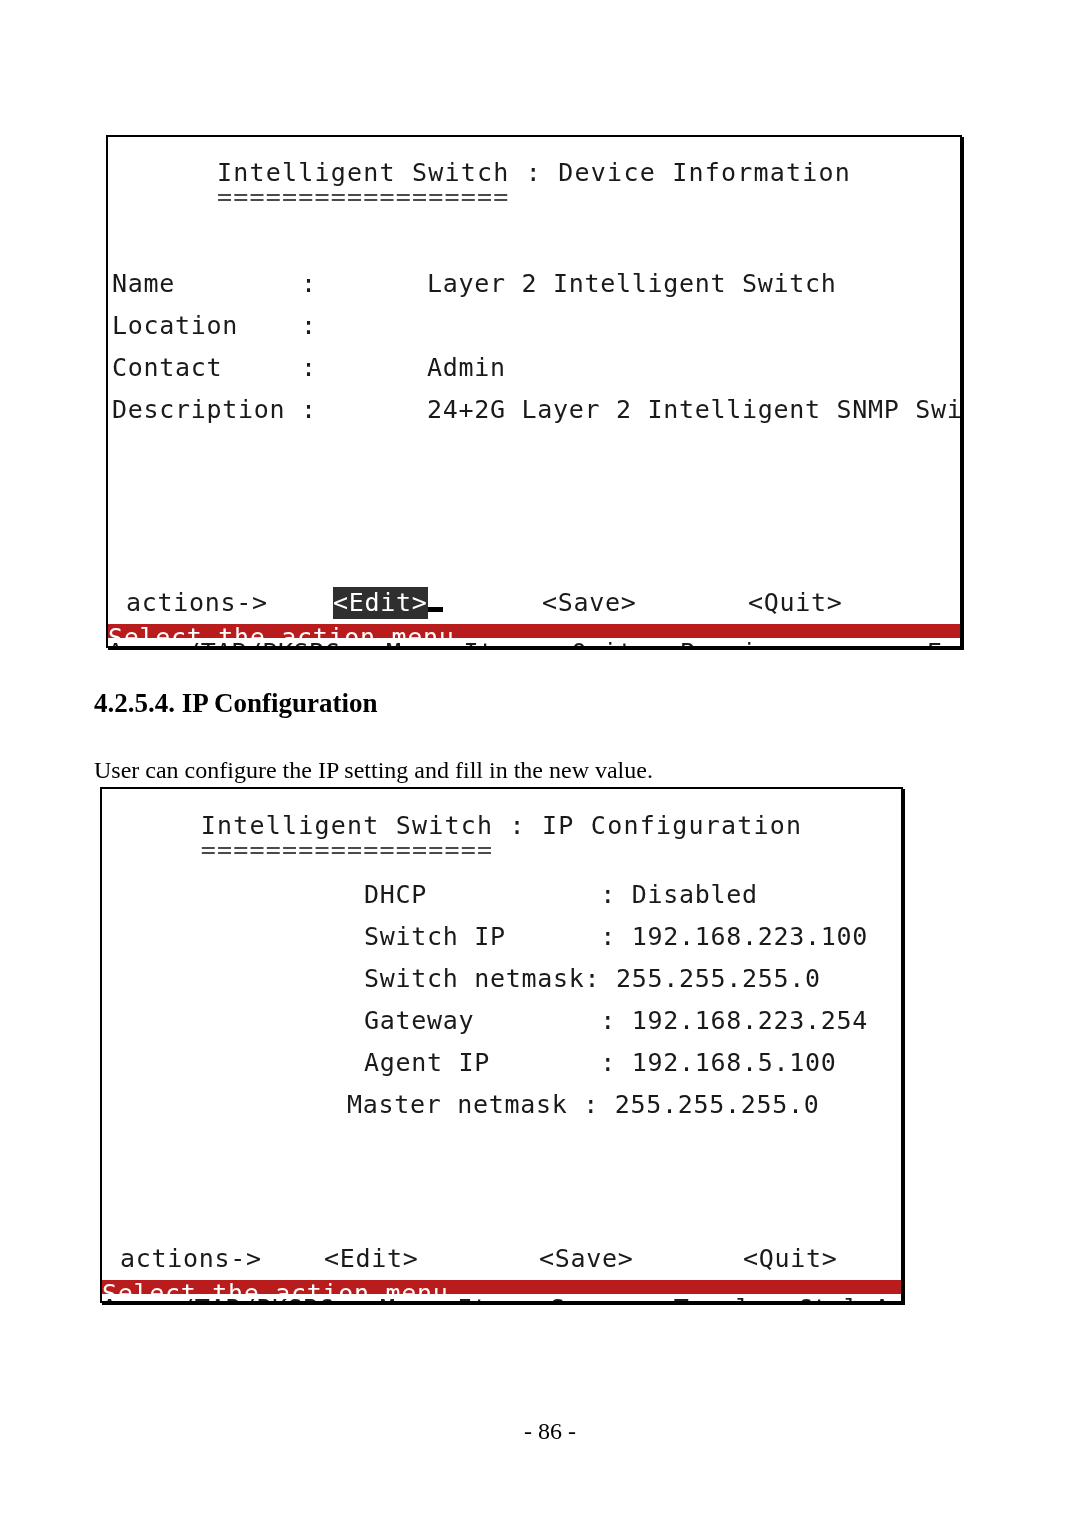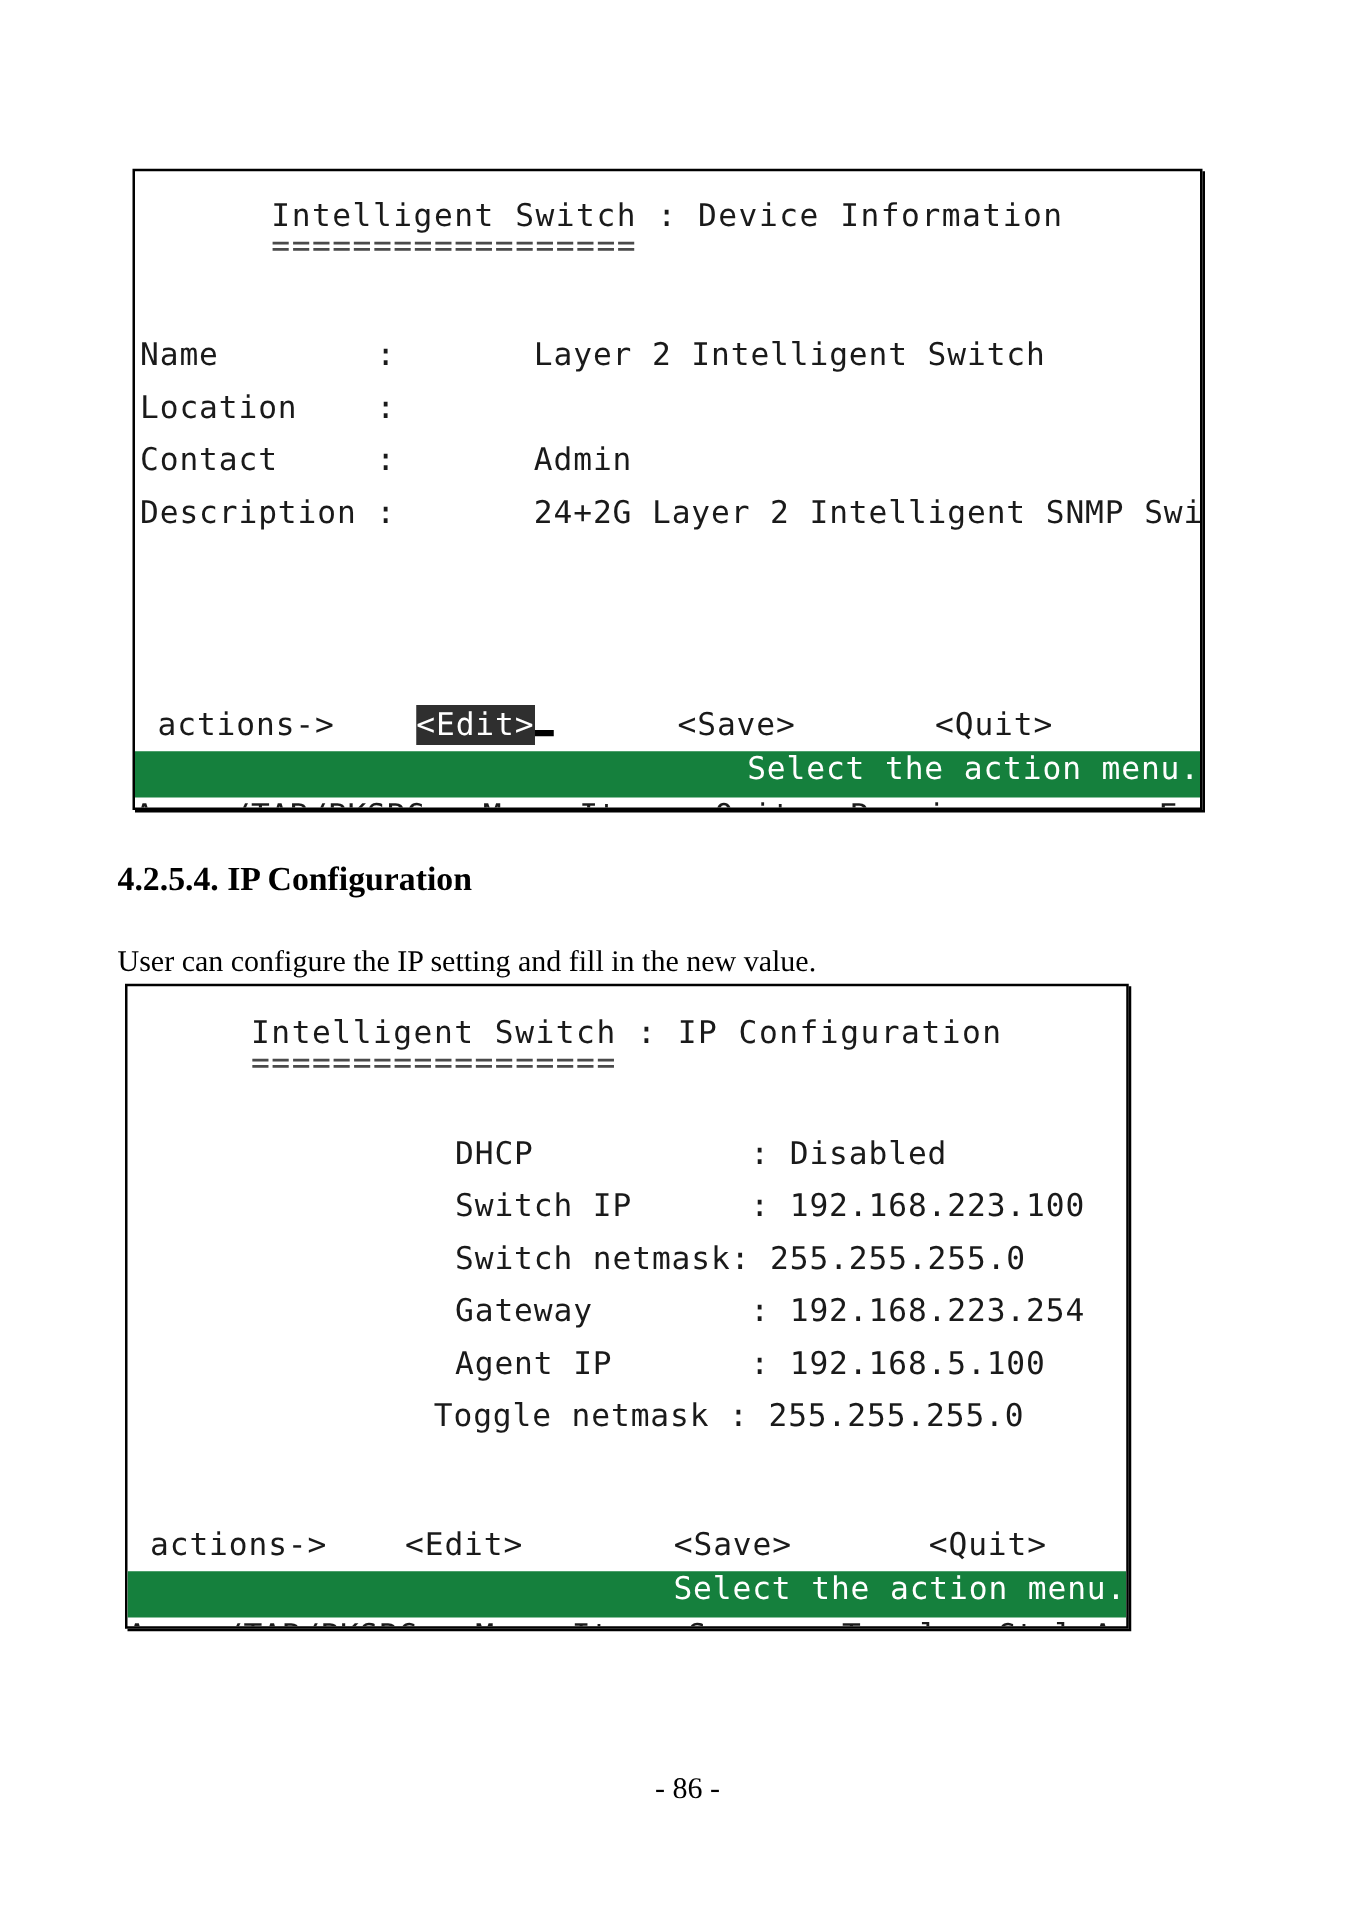--- a/index.html
+++ b/index.html
@@ -70,21 +70,21 @@
   #panel-ip .term-title-wrap { margin-top: 23px; }
 
   
   .fields {
     margin-top: 54px;
     font-size: 25px;
     letter-spacing: 0.7px;
     line-height: 42px;
   }
   .fields.indent-left { padding-left: 4px; }
-  .fields.indent-center { padding-left: 262px; margin-top: 40px; line-height: 42px; }
+  .fields.indent-center { padding-left: 262px; margin-top: 12px; line-height: 42px; }
   .frow { white-space: pre; }
   .flabel { white-space: pre; }
   .fval { white-space: pre; }
   .hl {
     background: #2f2f2f;
     color: #ffffff;
     padding: 1px 0 2px 0;
   }
   .cursor {
     background: #000000;
@@ -117,26 +117,26 @@
   .act-label { left: 18px; }
   .act-edit  { left: 225px; }
   .act-save  { left: 434px; }
   .act-quit  { left: 640px; }
   #panel-ip .act-label { left: 18px; }
   #panel-ip .act-edit  { left: 222px; }
   #panel-ip .act-save  { left: 437px; }
   #panel-ip .act-quit  { left: 641px; }
 
   .status-bar {
-    background: #15803d;
+    background: #b91c1c;
     color: #ffffff;
-    text-align: right;
+    text-align: left;
     font-size: 25px;
     letter-spacing: 0.7px;
-    height: 37px;
+    height: 14px;
     line-height: 27px;
     white-space: pre;
     overflow: hidden;
   }
   .hint-bar {
     text-align: center;
     font-size: 25px;
     letter-spacing: 0.4px;
     height: 30px;
     line-height: 30px;
@@ -211,21 +211,21 @@
     <div class="term-title-wrap">
       <span class="term-title"><span>Intelligent Switch : IP Configuration</span><span class="term-rule">==================</span></span>
     </div>
 
     <div class="fields indent-center">
       <div class="frow"><span class="flabel">DHCP           :</span> <span class="fval">Disabled</span></div>
       <div class="frow"><span class="flabel">Switch IP      :</span> <span class="fval">192.168.223.100</span></div>
       <div class="frow"><span class="flabel">Switch netmask:</span> <span class="fval">255.255.255.0</span></div>
       <div class="frow"><span class="flabel">Gateway        :</span> <span class="fval">192.168.223.254</span></div>
       <div class="frow"><span class="flabel">Agent IP       :</span> <span class="fval">192.168.5.100</span></div>
-      <div class="frow" style="margin-left:-17px"><span class="flabel">Toggle netmask :</span> <span class="fval">255.255.255.0</span></div>
+      <div class="frow" style="margin-left:-17px"><span class="flabel">Master netmask :</span> <span class="fval">255.255.255.0</span></div>
     </div>
 
     <div class="term-bottom">
       <div class="actions-row">
         <span class="act act-label">actions-&gt;</span>
         <span class="act act-edit">&lt;Edit&gt;</span>
         <span class="act act-save">&lt;Save&gt;</span>
         <span class="act act-quit">&lt;Quit&gt;</span>
       </div>
       <div class="status-bar">Select the action menu.</div>

